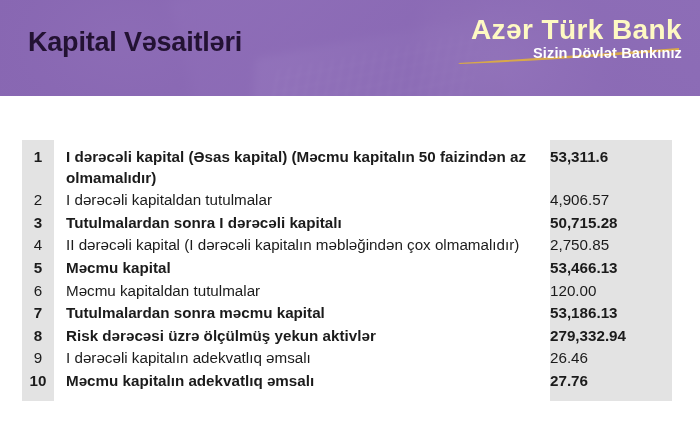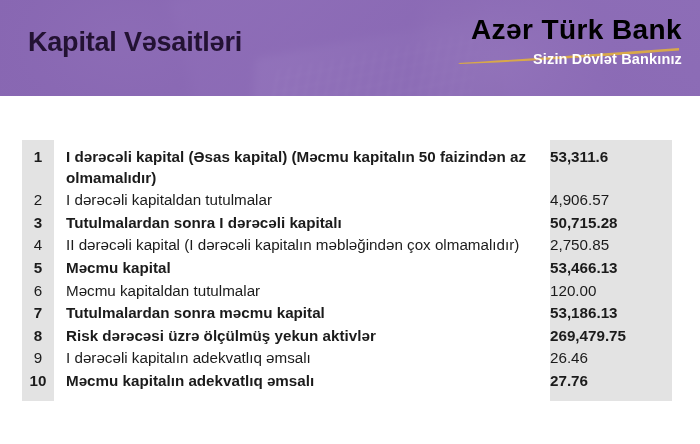--- a/index.html
+++ b/index.html
@@ -98,32 +98,32 @@
     position:absolute;
     right:18px; top:14px;
     width:230px; height:70px;
   }
   .logo-name {
     position:absolute;
     right:0; top:0;
     font-size:28px;
     font-weight:bold;
     letter-spacing:0.4px;
-    color:#000000;
+    color:#fef9c3;
     white-space:nowrap;
   }
   .logo-swoosh {
     position:absolute;
     left:6px; top:34px;
     width:222px; height:16px;
     overflow:visible;
   }
   .logo-tagline {
     position:absolute;
-    right:0; top:37px;
+    right:0; top:31px;
     font-size:14.5px;
     font-weight:bold;
     letter-spacing:0.15px;
     color:#ffffff;
     white-space:nowrap;
   }
 
   
   .table {
     position:absolute;
@@ -226,21 +226,21 @@
           <td class="col-val">120.00</td>
         </tr>
         <tr class="bold">
           <td class="col-num">7</td>
           <td class="col-label">Tutulmalardan sonra məcmu kapital</td>
           <td class="col-val">53,186.13</td>
         </tr>
         <tr class="bold">
           <td class="col-num">8</td>
           <td class="col-label">Risk dərəcəsi üzrə ölçülmüş yekun aktivlər</td>
-          <td class="col-val">269,479.75</td>
+          <td class="col-val">279,332.94</td>
         </tr>
         <tr>
           <td class="col-num">9</td>
           <td class="col-label">I dərəcəli kapitalın adekvatlıq əmsalı</td>
           <td class="col-val">26.46</td>
         </tr>
         <tr class="bold last">
           <td class="col-num">10</td>
           <td class="col-label">Məcmu kapitalın adekvatlıq əmsalı</td>
           <td class="col-val">27.76</td>

